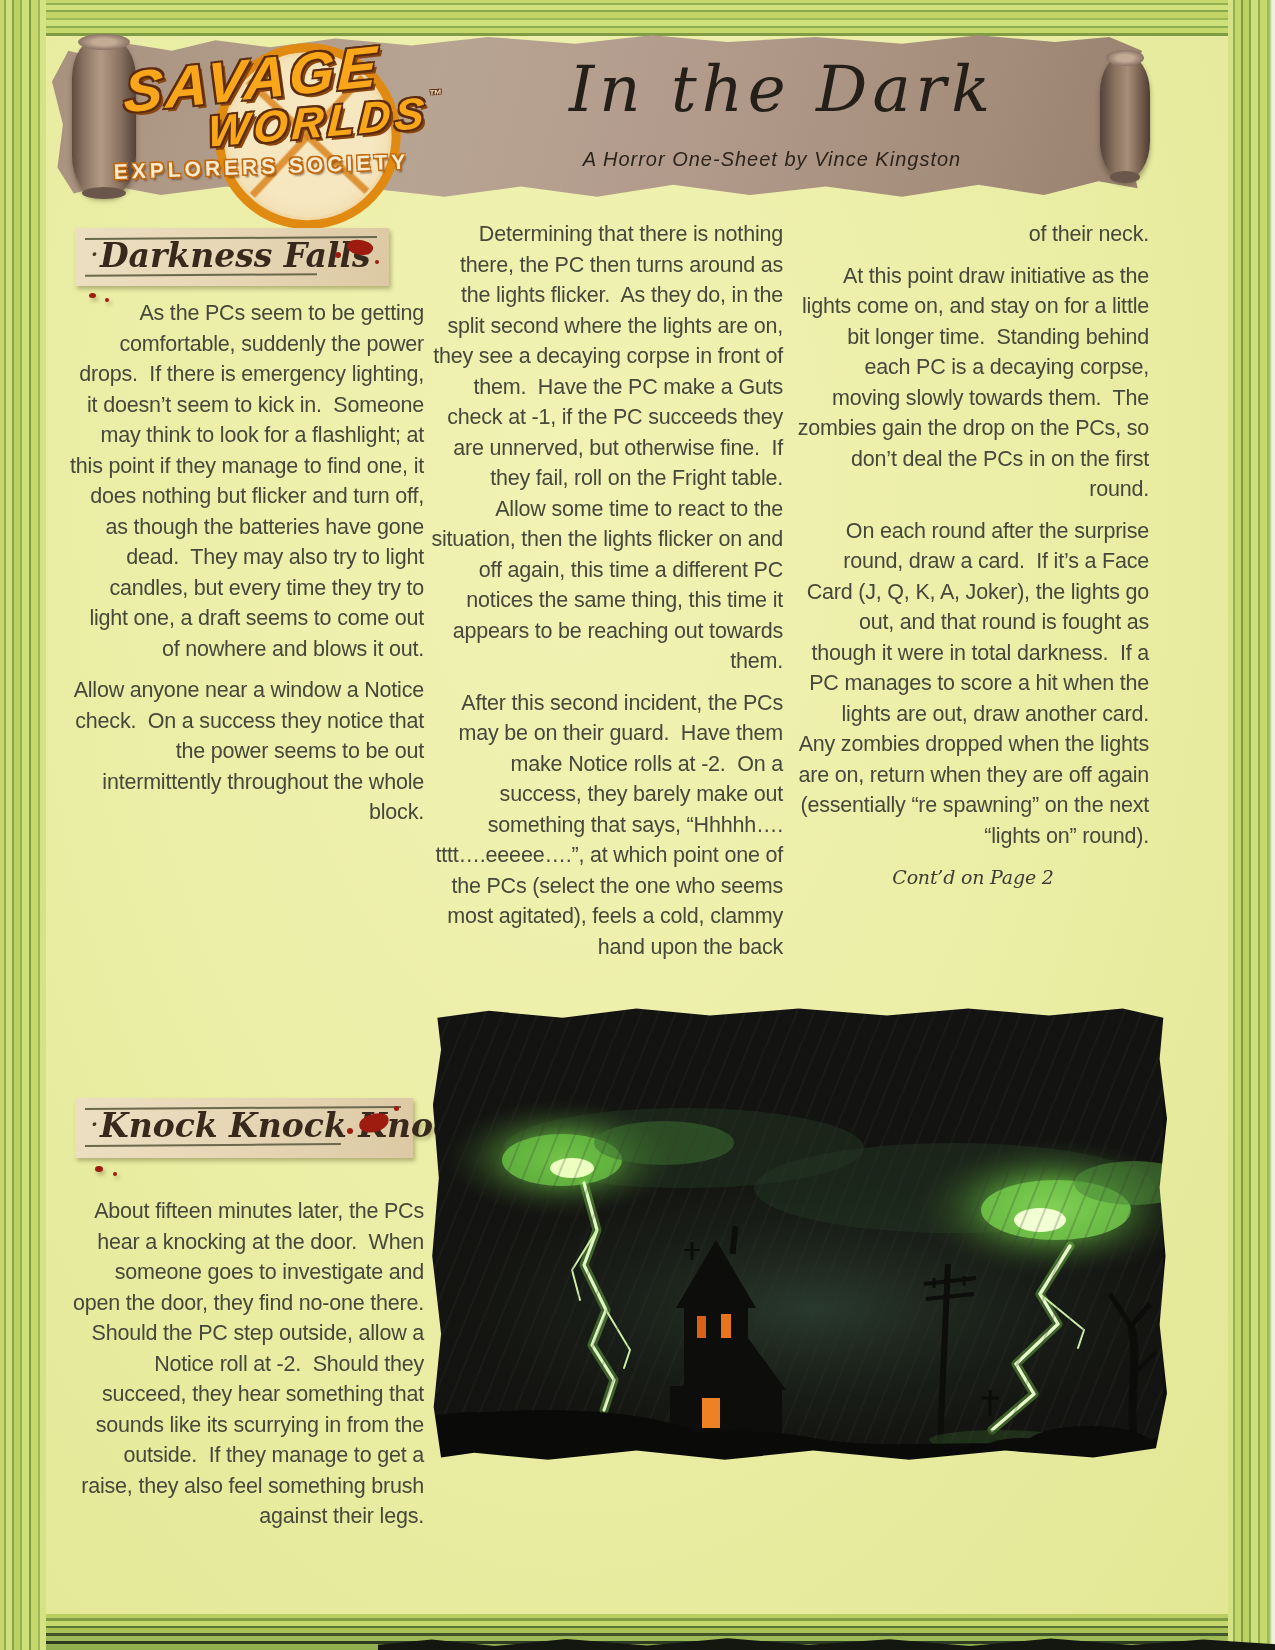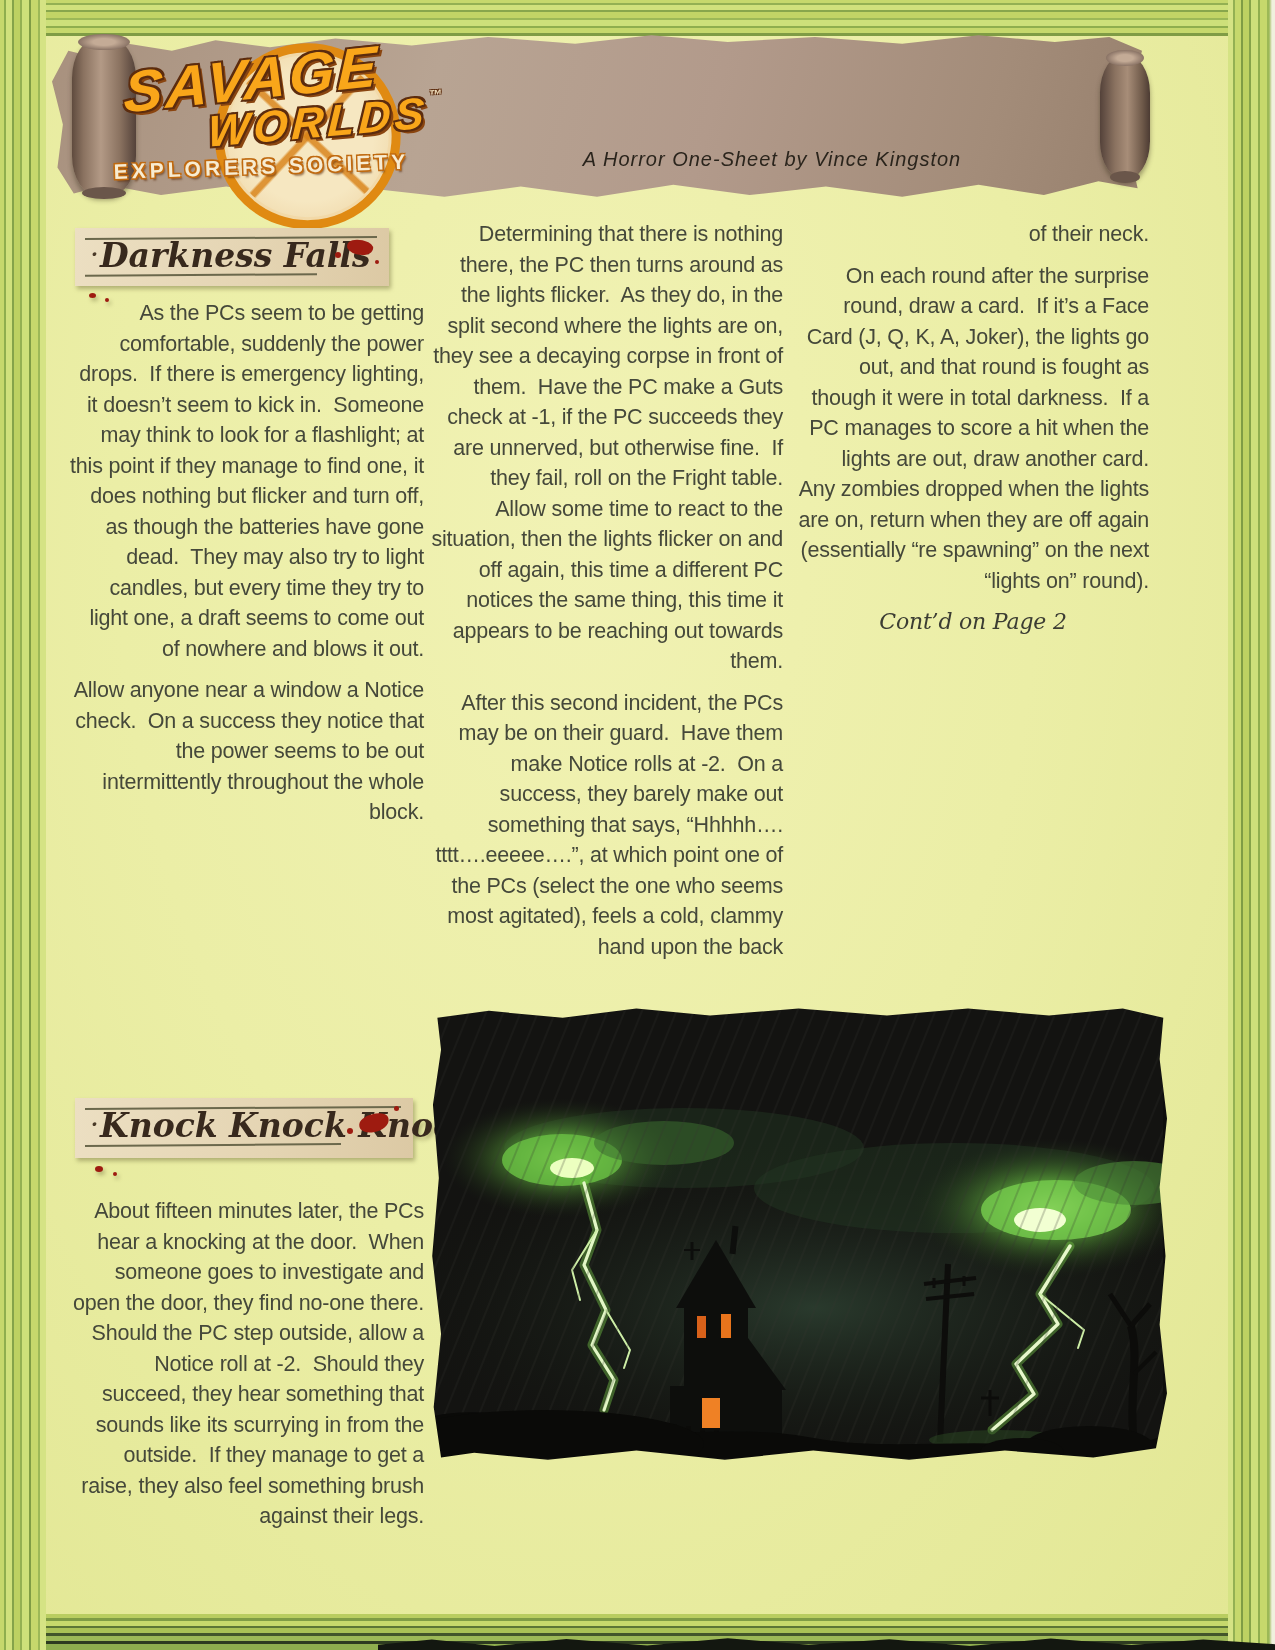--- a/index.html
+++ b/index.html
@@ -67,21 +67,21 @@
   .strip .rule-bottom{left:10px;right:72px;top:46px;transform:rotate(-0.4deg);}
   .strip-label{position:absolute;left:16px;top:8px;font-family:"DejaVu Serif",serif;font-style:italic;
     font-weight:bold;font-size:33px;color:#38291d;white-space:nowrap;}
   .strip-label .marker{font-size:20px;vertical-align:6px;color:#4a3a28;padding-right:2px;}
   .splat{position:absolute;background:#9e1b10;}
   .splat.blob{border-radius:55% 40% 60% 45%;}
   .splat.dot{border-radius:50%;}
   
   .textcol{position:absolute;font-size:21.5px;line-height:30.5px;color:#45483a;letter-spacing:-0.2px;}
   .textcol p{margin:0 0 11px 0;white-space:pre-wrap;text-align:right;}
-  .contd{text-align:center;font-family:"DejaVu Serif",serif;font-style:italic;font-size:22px;color:#3c3d33;margin-top:2px;}
+  .contd{text-align:center;font-family:"DejaVu Serif",serif;font-style:italic;font-size:19px;color:#3c3d33;margin-top:2px;}
   
   .illustration{position:absolute;left:430px;top:1004px;width:737px;height:458px;background:#0e0e0c;
     clip-path:polygon(1% 3%,8% 1.5%,18% 3%,28% 1%,38% 2.5%,50% 1%,62% 2.5%,73% 1%,84% 2.5%,94% 1%,99.5% 3%,99% 12%,100% 25%,99% 40%,99.8% 55%,99% 70%,100% 85%,98.5% 97%,90% 99%,78% 97.5%,65% 99.5%,52% 97.5%,40% 99.5%,28% 97.5%,16% 99.5%,6% 98%,1.5% 99%,0.5% 88%,1.5% 72%,0.3% 55%,1.2% 38%,0.4% 22%,1.5% 10%);
     filter:drop-shadow(0 0 6px rgba(70,60,30,.55));}
   .illustration svg{position:absolute;left:4px;top:4px;}
 </style>
 </head>
 <body>
 
 <div id="page">
@@ -96,20 +96,21 @@
   <div class="banner">
     <div class="band"></div>
     <div class="scroll-roll"></div>
     <div class="scroll-roll right"></div>
     <div class="logo">
       <div class="compass"></div>
       <div class="logo-word1">SAVAGE</div>
       <div class="logo-word2"><span>WORLDS</span><span class="logo-tm">™</span></div>
       <div class="logo-sub">EXPLORERS  SOCIETY</div>
     </div>
+    <div class="title">In the Dark</div>
     <div class="subtitle">A Horror One-Sheet by Vince Kingston</div>
   </div>
 
   <div class="strip" style="left:75px;top:228px;width:314px;height:58px;">
     <div class="torn"></div>
     <div class="rule rule-top"></div>
     <div class="rule rule-bottom"></div>
     <div class="strip-label"><span class="marker">·</span><span>Darkness Falls</span></div>
     <div class="splat blob" style="right:16px;top:12px;width:26px;height:15px;transform:rotate(14deg);"></div>
     <div class="splat dot" style="right:48px;top:24px;width:6px;height:6px;"></div>
@@ -139,20 +140,21 @@
     <p>About fifteen minutes later, the PCs hear a knocking at the door.  When someone goes to investigate and open the door, they find no-one there.  Should the PC step outside, allow a Notice roll at -2.  Should they succeed, they hear something that sounds like its scurrying in from the outside.  If they manage to get a raise, they also feel something brush against their legs.</p>
   </div>
 
   <div class="textcol" style="left:431px;top:219px;width:352px;">
     <p>Determining that there is nothing there, the PC then turns around as the lights flicker.  As they do, in the split second where the lights are on, they see a decaying corpse in front of them.  Have the PC make a Guts check at -1, if the PC succeeds they are unnerved, but otherwise fine.  If they fail, roll on the Fright table.  Allow some time to react to the situation, then the lights flicker on and off again, this time a different PC notices the same thing, this time it appears to be reaching out towards them.</p>
     <p>After this second incident, the PCs may be on their guard.  Have them make Notice rolls at -2.  On a success, they barely make out something that says, “Hhhhh…. tttt….eeeee….”, at which point one of the PCs (select the one who seems most agitated), feels a cold, clammy hand upon the back</p>
   </div>
 
   <div class="textcol" style="left:797px;top:219px;width:352px;">
     <p>of their neck.</p>
+    <p>At this point draw initiative as the lights come on, and stay on for a little bit longer time.  Standing behind each PC is a decaying corpse, moving slowly towards them.  The zombies gain the drop on the PCs, so don’t deal the PCs in on the first round.</p>
     <p>On each round after the surprise round, draw a card.  If it’s a Face Card (J, Q, K, A, Joker), the lights go out, and that round is fought as though it were in total darkness.  If a PC manages to score a hit when the lights are out, draw another card.  Any zombies dropped when the lights are on, return when they are off again (essentially “re spawning” on the next “lights on” round).</p>
     <div class="contd">Cont’d on Page 2</div>
   </div>
 
   <div class="illustration">
     <svg width="729" height="450" viewBox="0 0 729 450">
       <defs>
         <radialGradient id="glowL" cx="50%" cy="50%" r="50%">
           <stop offset="0%" stop-color="#b6ec72" stop-opacity="0.95"></stop>
           <stop offset="35%" stop-color="#5faa3c" stop-opacity="0.75"></stop>

